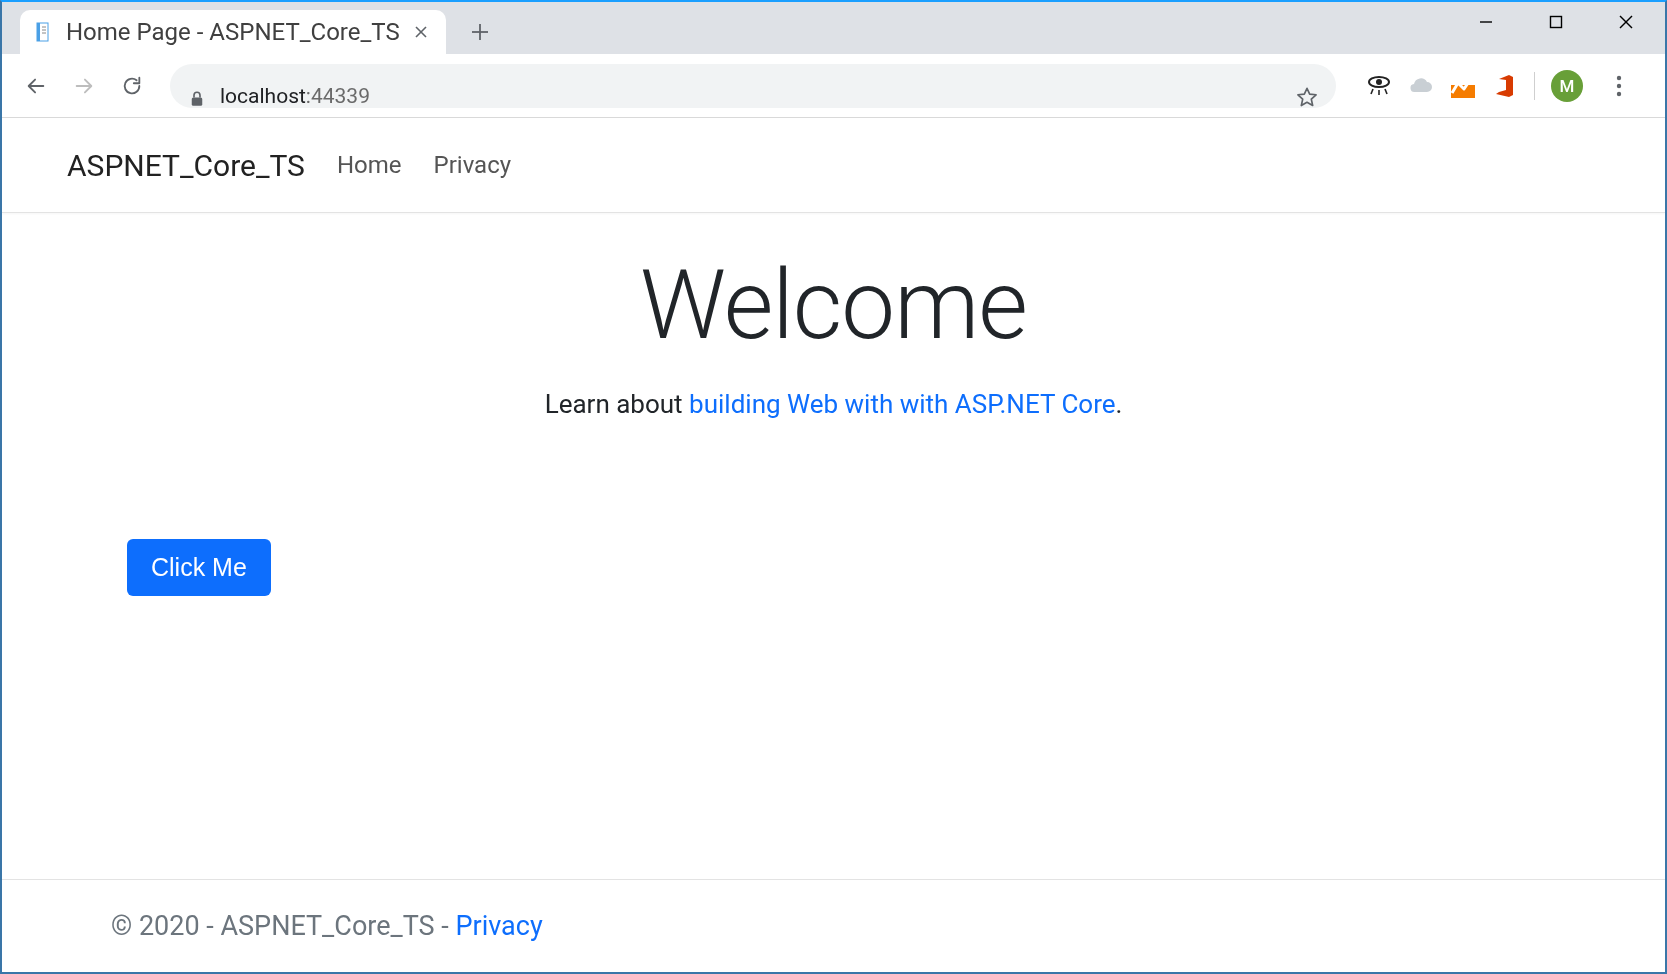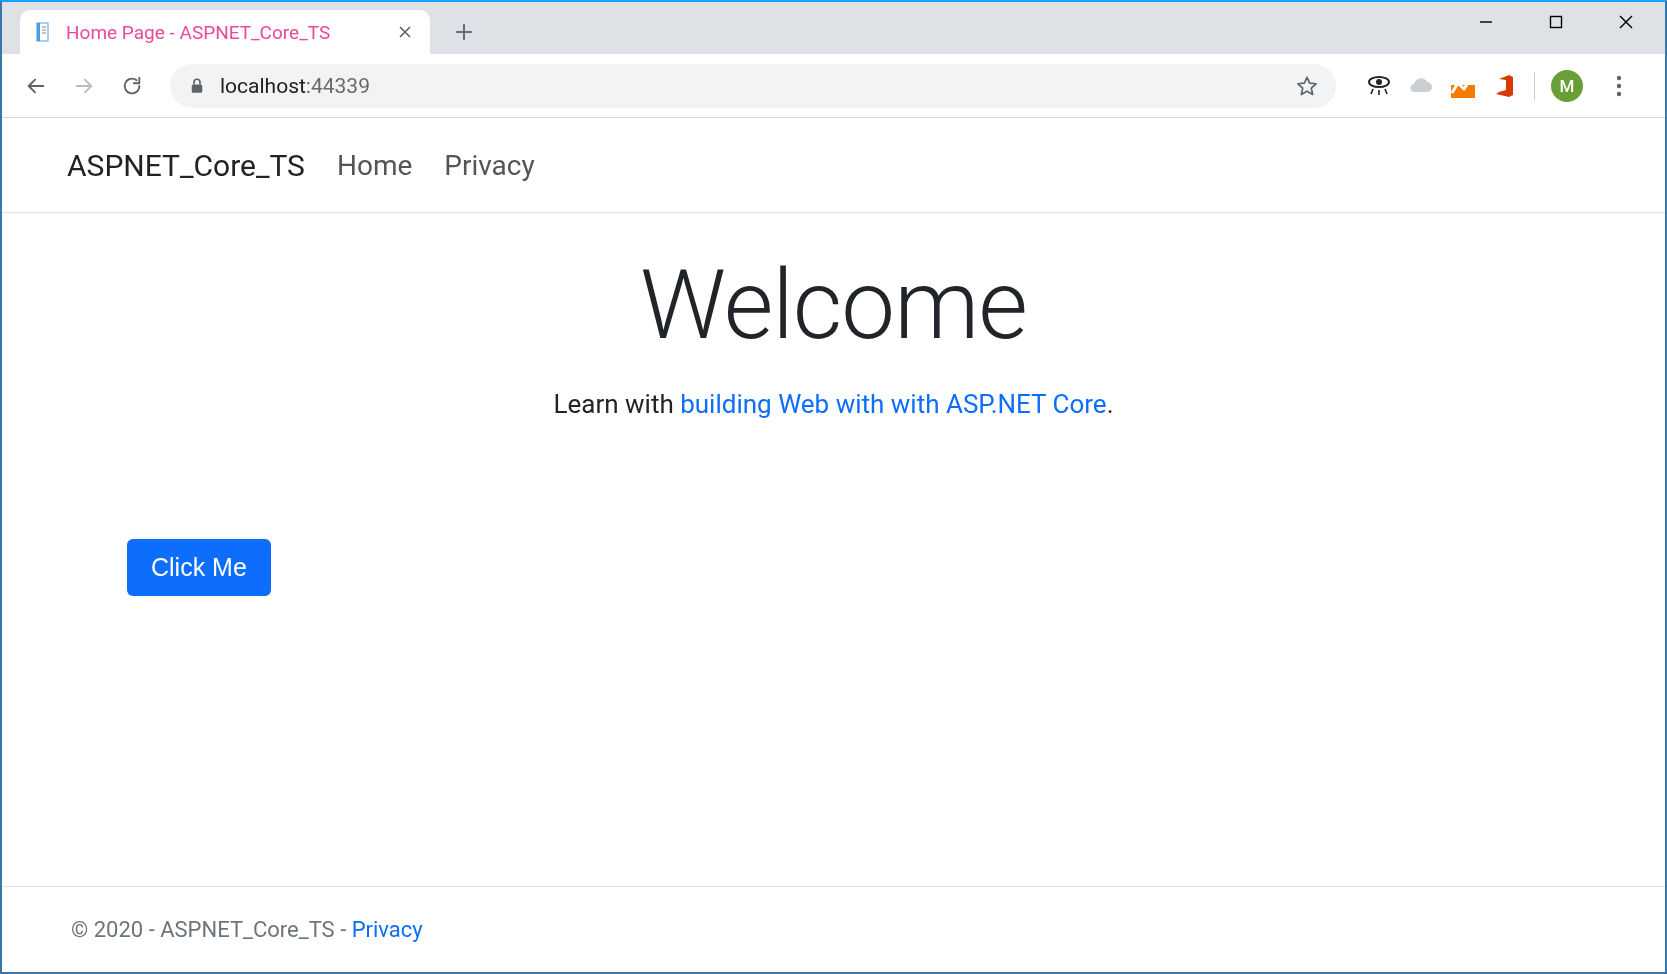--- a/index.html
+++ b/index.html
@@ -32,22 +32,22 @@
     display: flex;
     align-items: center;
     min-width: 410px;
     gap: 12px;
   }
   .tab-favicon {
     width: 20px; height: 20px;
     display: inline-block;
   }
   .tab-title {
-    font-size: 19px;
-    color: #ec4899;
+    font-size: 24px;
+    color: #404040;
     flex: 1;
     white-space: nowrap;
     overflow: hidden;
   }
   .tab-close {
     width: 18px; height: 18px;
     display: flex; align-items: center; justify-content: center;
     color: #5f6368;
     cursor: pointer;
   }
@@ -89,21 +89,21 @@
     cursor: pointer;
     border-radius: 50%;
   }
   .nav-btn.disabled { color: #bdbdbd; }
   .omnibox {
     flex: 1;
     background: #f1f3f4;
     border-radius: 28px;
     height: 44px;
     display: flex;
-    align-items: center;
+    align-items: flex-end;
     padding: 0 18px;
     gap: 14px;
     margin: 17px 10px;
   }
   .omnibox .lock { color: #5f6368; }
   .omnibox-url {
     font-size: 21px;
     color: #202124;
     flex: 1;
   }
@@ -160,21 +160,21 @@
     padding: 0 65px;
     gap: 32px;
   }
   .brand {
     font-size: 30px;
     color: #222;
     font-weight: 400;
     cursor: pointer;
   }
   .nav-link {
-    font-size: 28px;
+    font-size: 24px;
     color: #555;
     cursor: pointer;
     text-align: right;
   }
   .content {
     flex: 1;
     padding: 36px 125px 0 125px;
     text-align: center;
   }
   .hero {
@@ -200,22 +200,22 @@
     font-size: 25px;
     border: none;
     border-radius: 6px;
     padding: 14px 24px;
     cursor: pointer;
     display: block;
     text-align: left;
   }
   .footer {
     border-top: 1px solid #e3e3e3;
-    padding: 30px 69px;
-    font-size: 22px;
+    padding: 30px 109px;
+    font-size: 27px;
     color: #6c757d;
   }
   .footer a {
     color: #0d6efd;
     text-decoration: none;
     cursor: pointer;
   }
 
   svg { display: block; }
 </style>
@@ -341,20 +341,20 @@
 
 <div class="page">
   <div class="navbar">
     <span class="brand">ASPNET_Core_TS</span>
     <span class="nav-link">Home</span>
     <span class="nav-link">Privacy</span>
   </div>
   <div class="content">
     <h1 class="hero">Welcome</h1>
     <p class="lead">
-      <span>Learn with </span><a>building Web with with ASP.NET Core</a><span>.</span>
+      <span>Learn about </span><a>building Web with with ASP.NET Core</a><span>.</span>
     </p>
     <button class="click-btn">Click Me</button>
   </div>
   <div class="footer">
     <span>© 2020 - ASPNET_Core_TS - </span><a>Privacy</a>
   </div>
 </div>
 
 </body></html>

